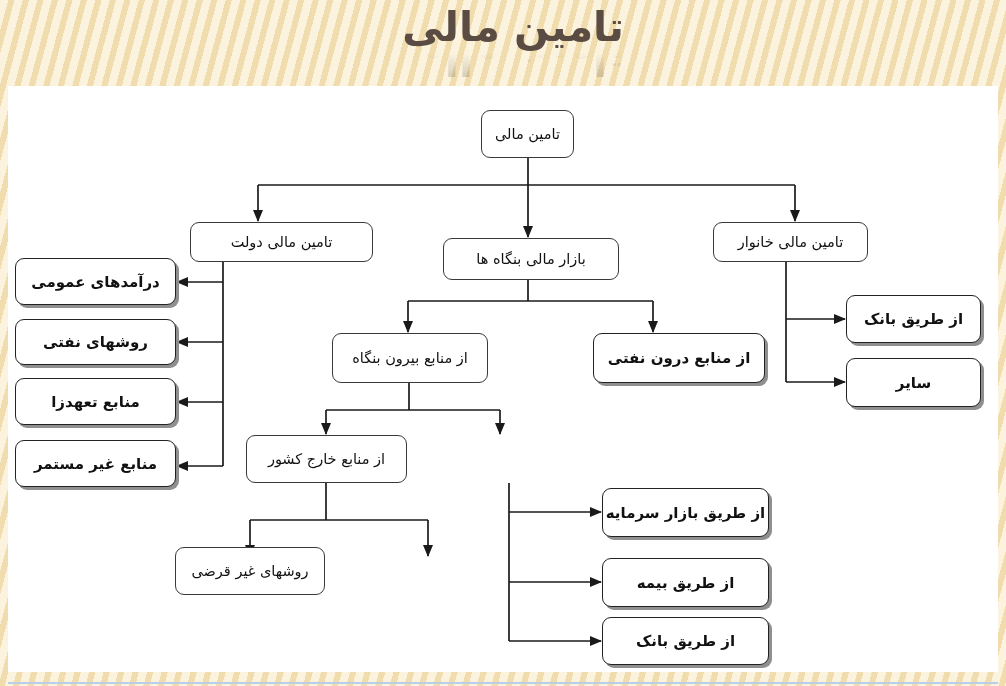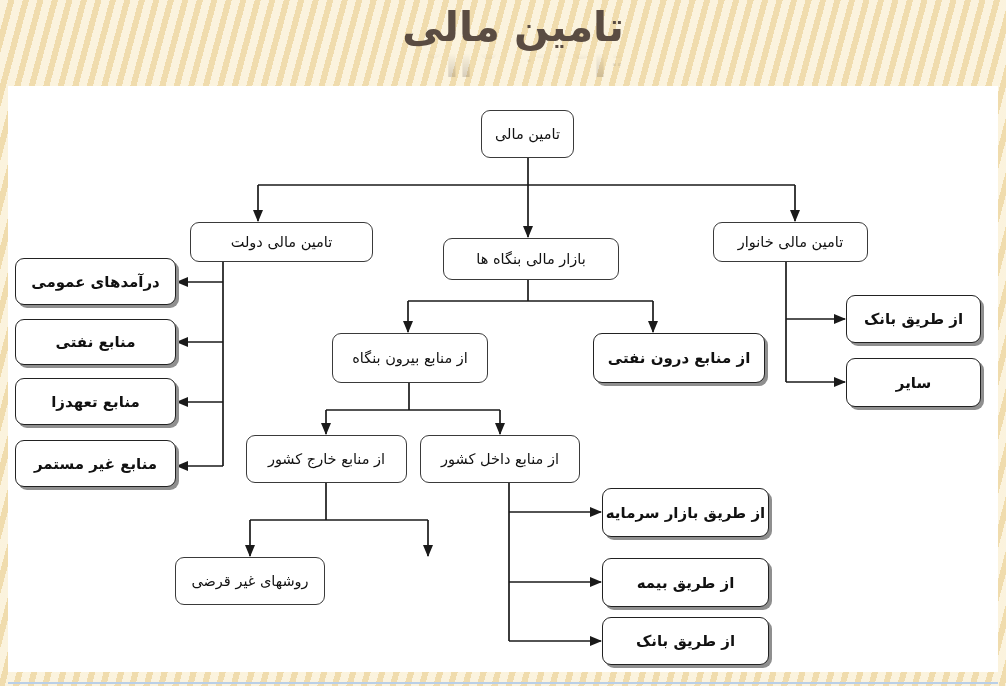--- a/index.html
+++ b/index.html
@@ -109,31 +109,30 @@
       </g>
     </svg>
 
     <div class="node" style="left:473px;top:24px;width:93px;height:48px" dir="rtl">تامین مالی</div>
 
     <div class="node" style="left:182px;top:136px;width:183px;height:40px" dir="rtl">تامین مالی دولت</div>
     <div class="node" style="left:435px;top:152px;width:176px;height:42px" dir="rtl">بازار مالی بنگاه ها</div>
     <div class="node" style="left:705px;top:136px;width:155px;height:40px" dir="rtl">تامین مالی خانوار</div>
 
     <div class="node emph" style="left:7px;top:172px;width:161px;height:47px" dir="rtl">درآمدهای عمومی</div>
-    <div class="node emph" style="left:7px;top:233px;width:161px;height:46px" dir="rtl">منابع نفتی</div>
+    <div class="node emph" style="left:7px;top:233px;width:161px;height:46px" dir="rtl">روشهای نفتی</div>
     <div class="node emph" style="left:7px;top:292px;width:161px;height:47px" dir="rtl">منابع تعهدزا</div>
     <div class="node emph" style="left:7px;top:354px;width:161px;height:47px" dir="rtl">منابع غیر مستمر</div>
 
     <div class="node" style="left:324px;top:247px;width:156px;height:50px" dir="rtl">از منابع بیرون بنگاه</div>
     <div class="node emph" style="left:585px;top:247px;width:172px;height:50px" dir="rtl">از منابع درون نفتی</div>
 
     <div class="node" style="left:238px;top:349px;width:161px;height:48px" dir="rtl">از منابع خارج کشور</div>
-    <div class="node" style="left:412px;top:349px;width:160px;height:48px" dir="rtl">از منابع داخل کشور</div>
 
-    <div class="node" style="left:167px;top:471px;width:150px;height:48px" dir="rtl">روشهای غیر قرضی</div>
+    <div class="node" style="left:167px;top:461px;width:150px;height:48px" dir="rtl">روشهای غیر قرضی</div>
 
     <div class="node emph" style="left:594px;top:402px;width:167px;height:49px" dir="rtl">از طریق بازار سرمایه</div>
     <div class="node emph" style="left:594px;top:472px;width:167px;height:49px" dir="rtl">از طریق بیمه</div>
     <div class="node emph" style="left:594px;top:531px;width:167px;height:48px" dir="rtl">از طریق بانک</div>
 
     <div class="node emph" style="left:838px;top:209px;width:135px;height:48px" dir="rtl">از طریق بانک</div>
     <div class="node emph" style="left:838px;top:272px;width:135px;height:49px" dir="rtl">سایر</div>
 
   </div>
 

